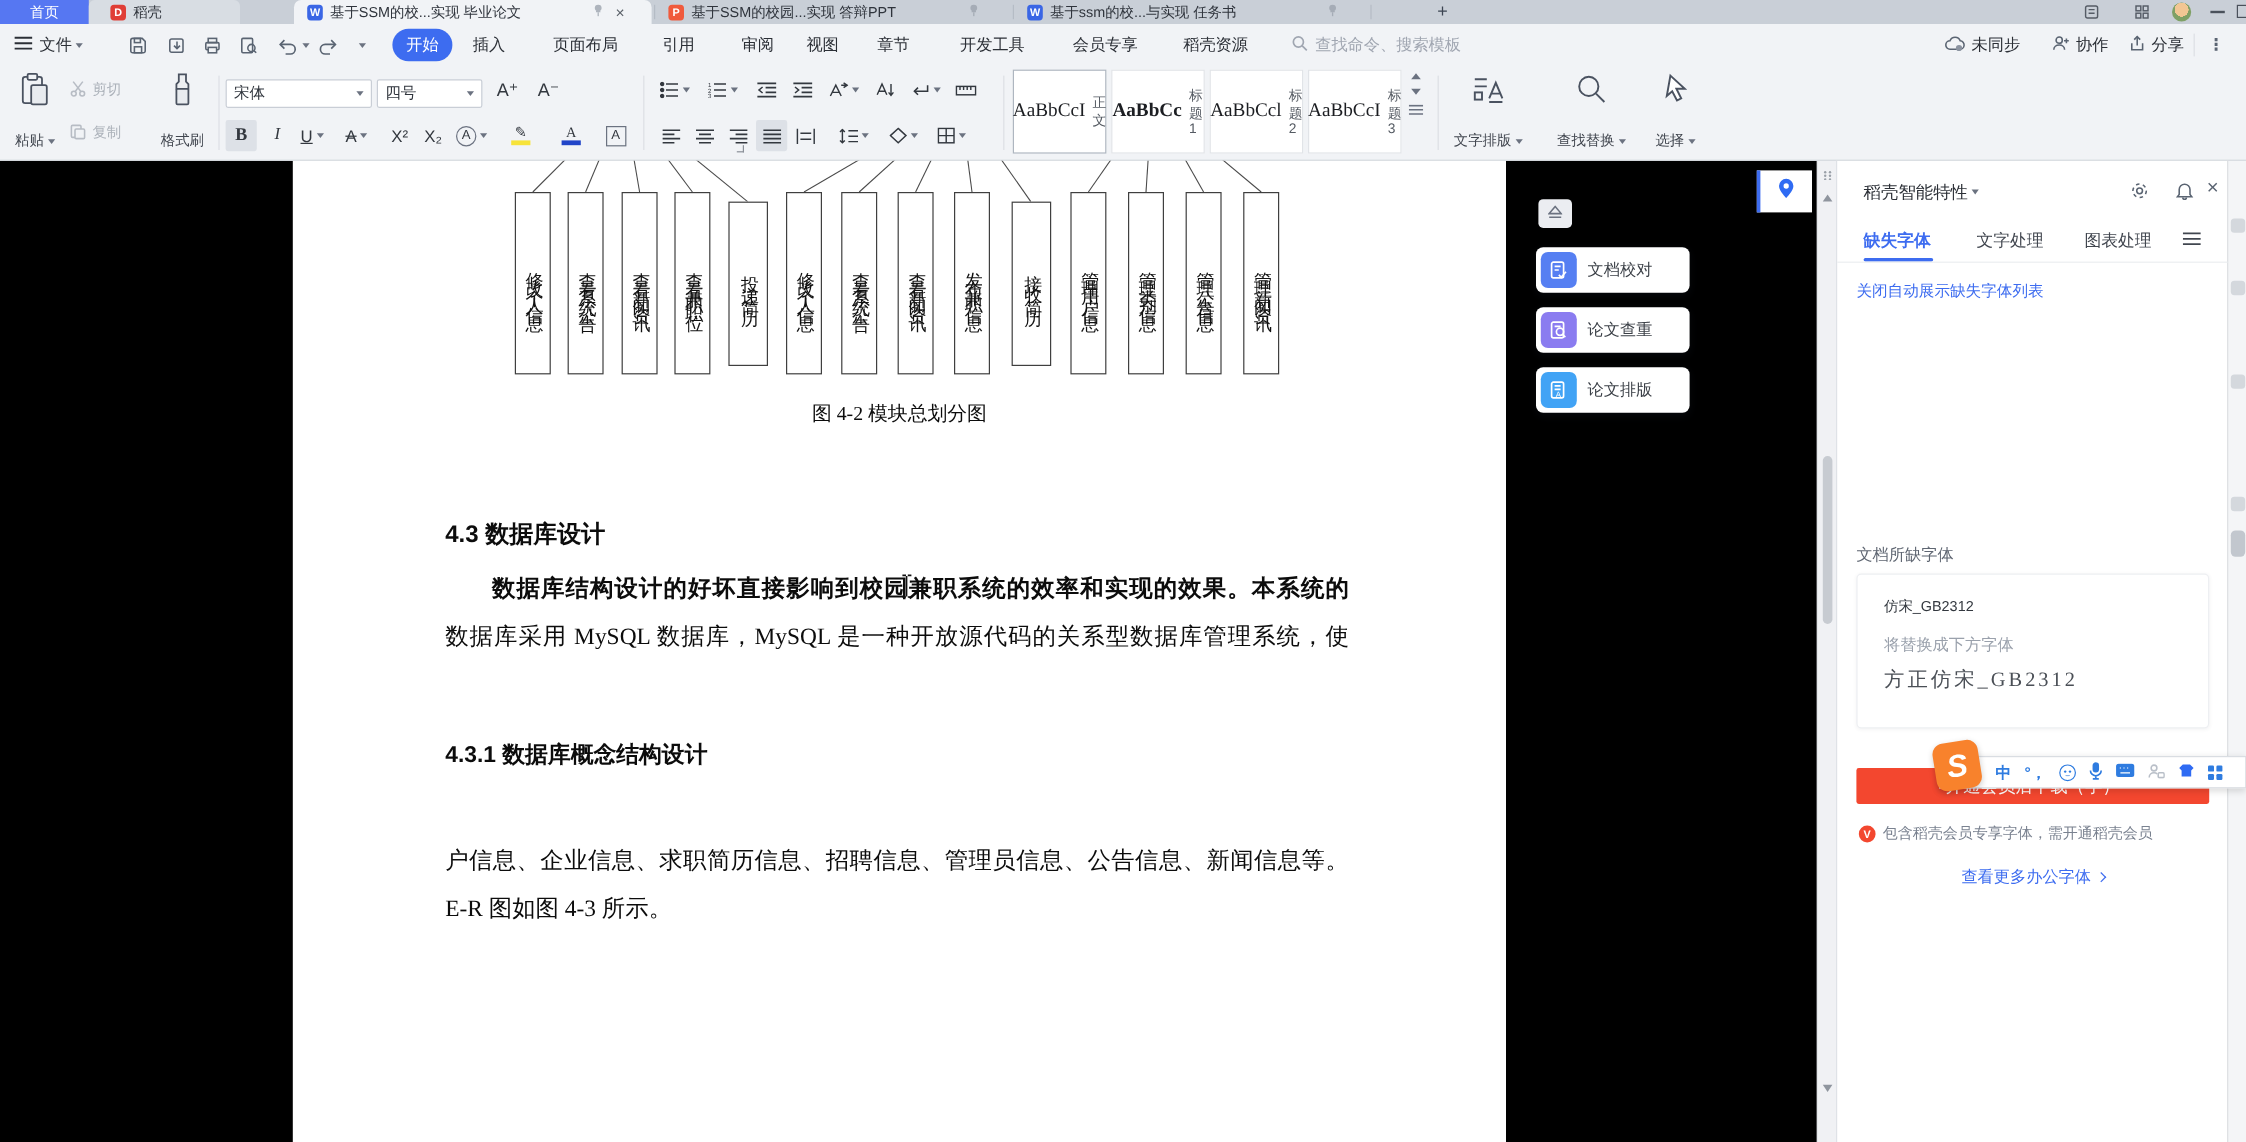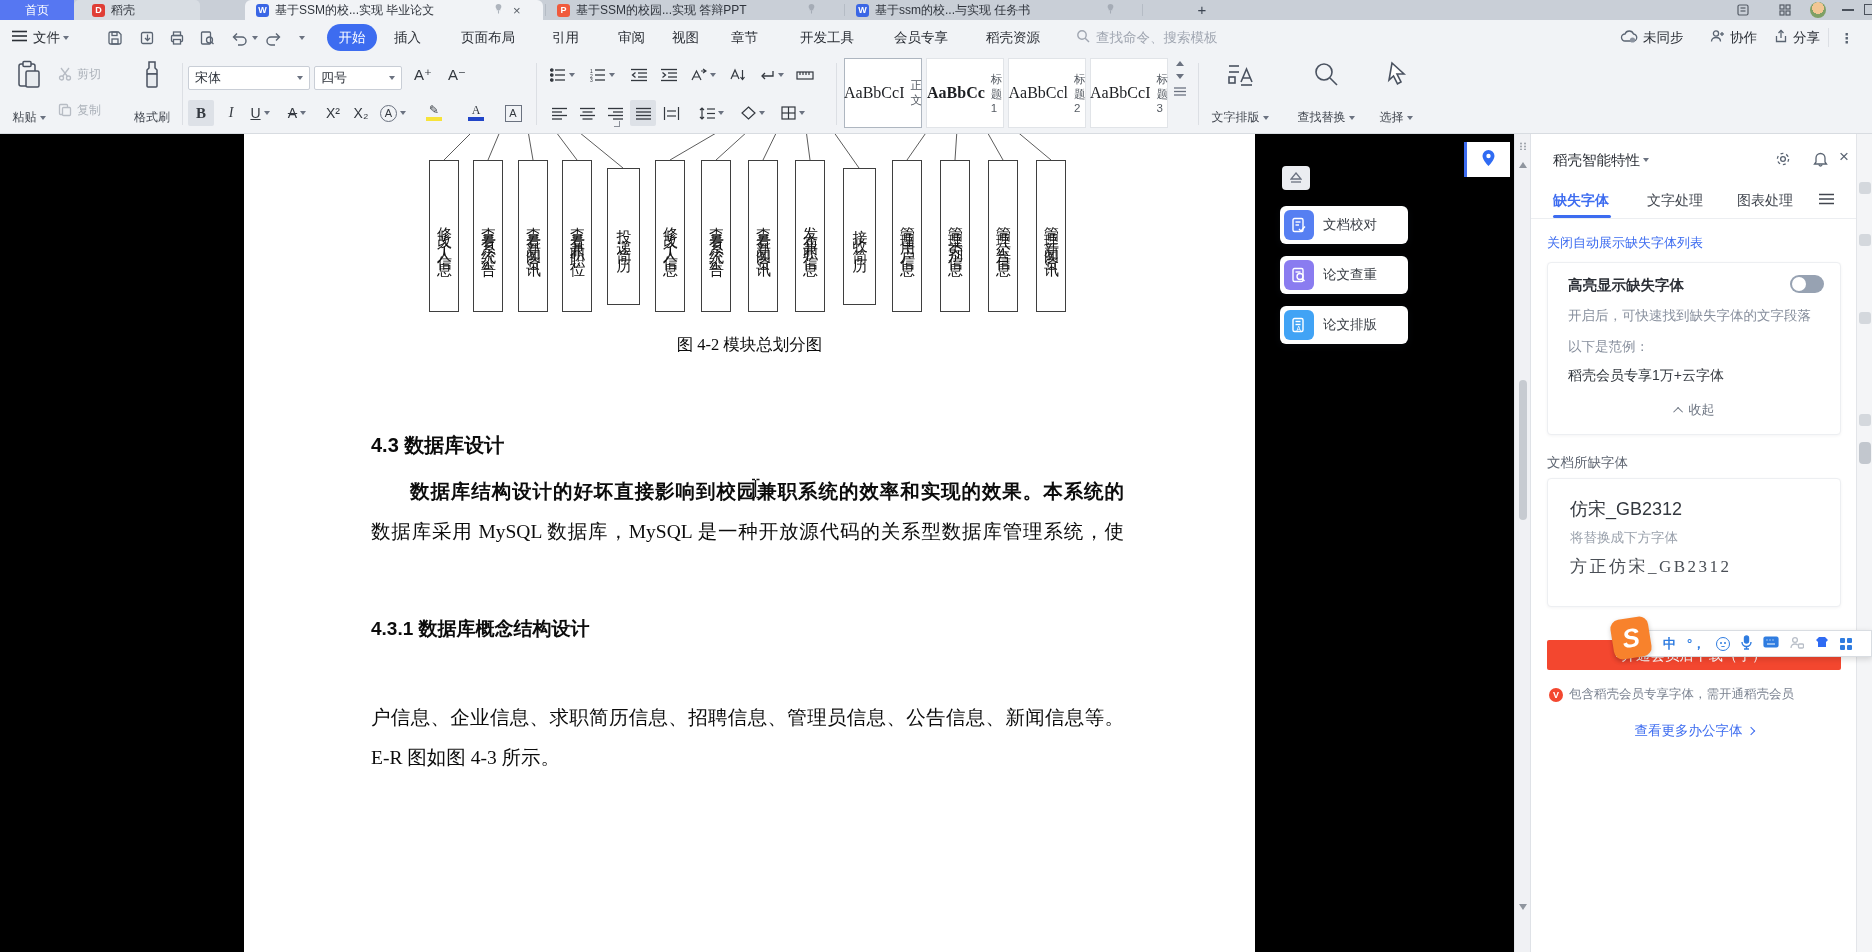--- a/index.html
+++ b/index.html
@@ -654,38 +654,25 @@
     <span class="ab" style="left:288px;top:59px;"><svg width="15" height="12" viewBox="0 0 15 12" stroke="#41464F" stroke-width="1.5">
           <line x1="0" y1="1.5" x2="15" y2="1.5"></line>
           <line x1="0" y1="6" x2="15" y2="6"></line>
           <line x1="0" y1="10.5" x2="15" y2="10.5"></line>
         </svg></span>
     <div class="ab" style="left:22px;top:81px;width:58px;height:3px;background:#3D6CF0;border-radius:2px;"></div>
     <div class="ab" style="left:0;top:84px;width:326px;height:1px;background:#ECEEF1;"></div>
 
     <div class="ab bluetxt" style="left:16px;top:100px;font-size:13px;">关闭自动展示缺失字体列表</div>
 
-    <div class="scard" style="top:128px;height:173px;">
-      <div class="ab" style="left:20px;top:13px;font-size:14.5px;font-weight:bold;color:#2b2f36;">高亮显示缺失字体</div>
-      <div class="toggle" style="right:16px;top:12px;">
-          <span class="knob"></span>
-        </div>
-      <div class="ab graytxt" style="left:20px;top:44px;font-size:13.5px;width:260px;">开启后，可快速找到缺失字体的文字段落</div>
-      <div class="ab graytxt" style="left:20px;top:75px;font-size:13.5px;">以下是范例：</div>
-      <div class="ab" style="left:20px;top:104px;font-size:14px;color:#33383f;">稻壳会员专享1万+云字体</div>
-      <div class="ab flex" style="left:0;top:138px;width:294px;justify-content:center;font-size:13px;color:#6E7683;">
-        <span class="chevup"></span>
-          <span>收起</span>
-      </div>
-    </div>
 
     <div class="ab" style="left:16px;top:320px;font-size:13.5px;color:#5F6672;">文档所缺字体</div>
 
     <div class="scard" style="top:344px;height:129px;">
-      <div class="ab" style="left:22px;top:18px;font-size:18px;color:#33383f;">仿宋_GB2312</div>
+      <div class="ab" style="left:22px;top:18px;font-size:12px;color:#33383f;">仿宋_GB2312</div>
       <div class="ab" style="left:22px;top:50px;font-size:13.5px;color:#9AA1AC;">将替换成下方字体</div>
       <div class="ab" style="left:22px;top:76px;font-size:17px;color:#4a4f56;font-weight:300;letter-spacing:2.5px;font-family:'Liberation Serif','DejaVu Serif',serif;">方正仿宋_GB2312</div>
     </div>
 
     <div class="ab" style="left:16px;top:506px;width:294px;height:30px;background:#F3472F;border-radius:2px;color:#fff;font-size:14.5px;display:flex;align-items:center;justify-content:center;">
       <span>开通会员后下载（字）</span>
     </div>
 
     <div class="ab flex" style="left:18px;top:552px;gap:6px;">
       <span style="width:14px;height:14px;border-radius:50%;background:#F3472F;color:#fff;font-size:9px;display:inline-flex;align-items:center;justify-content:center;font-weight:bold;">V</span>

